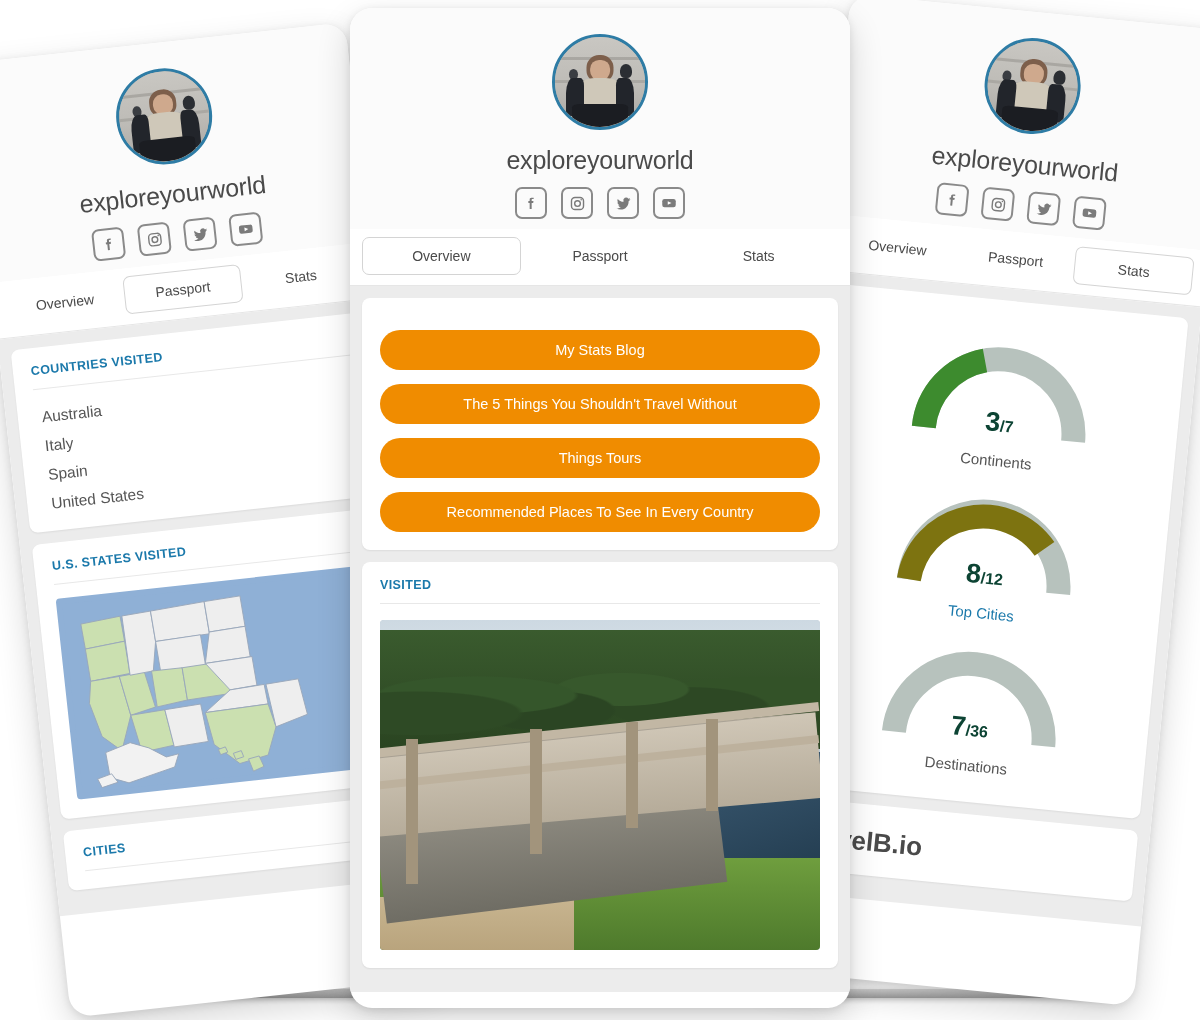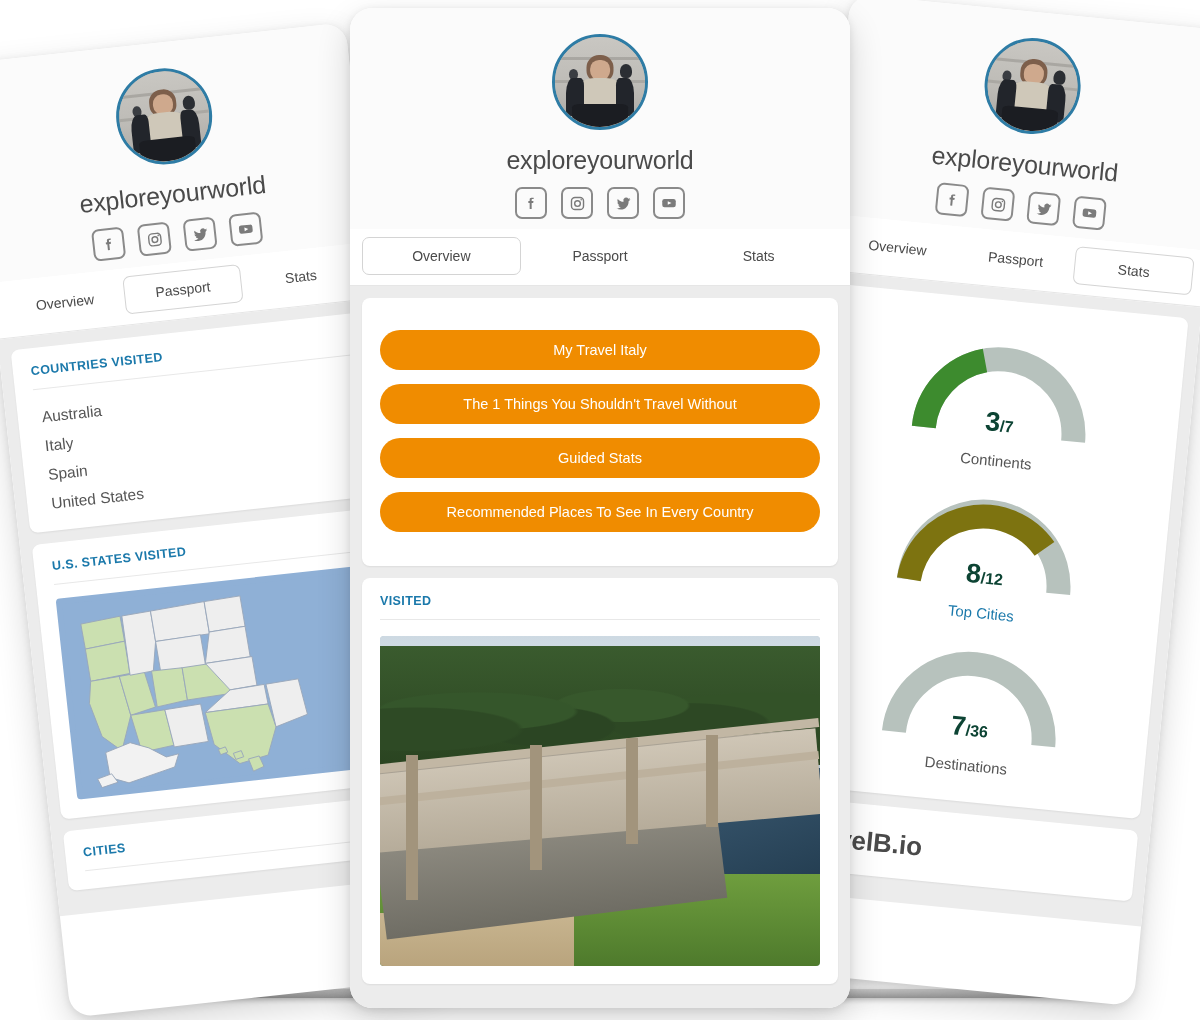--- a/index.html
+++ b/index.html
@@ -143,21 +143,21 @@
     color: #ffffff;
     border: none;
     border-radius: 22px;
     padding: 12px 8px;
     font-size: 14.5px;
     font-family: "Liberation Sans", sans-serif;
     margin-bottom: 14px;
     cursor: pointer;
     text-align: center;
   }
-  .ql-btn:last-child { margin-bottom: 16px; }
+  .ql-btn:last-child { margin-bottom: 0; }
 
   
   .journal-photo {
     margin-top: 16px;
     width: 100%;
     height: 330px;
     border-radius: 4px;
     overflow: hidden;
     position: relative;
     background: #b9c7d3;
@@ -502,23 +502,23 @@
     <div class="tabs">
       <div class="tab active">Overview</div>
       <div class="tab">Passport</div>
       <div class="tab">Stats</div>
     </div>
 
     <div class="panels">
 
       <div class="panel">
         <div class="ql-list">
-          <button class="ql-btn">My Travel Italy</button>
-          <button class="ql-btn">The 1 Things You Shouldn't Travel Without</button>
-          <button class="ql-btn">Guided Stats</button>
+          <button class="ql-btn">My Stats Blog</button>
+          <button class="ql-btn">The 5 Things You Shouldn't Travel Without</button>
+          <button class="ql-btn">Things Tours</button>
           <button class="ql-btn">Recommended Places To See In Every Country</button>
         </div>
       </div>
 
       <div class="panel">
         <div class="panel-title">VISITED</div>
         <div class="journal-photo">
           <div class="jp-sky"></div>
           <div class="jp-trees"></div>
           <div class="jp-water"></div>

